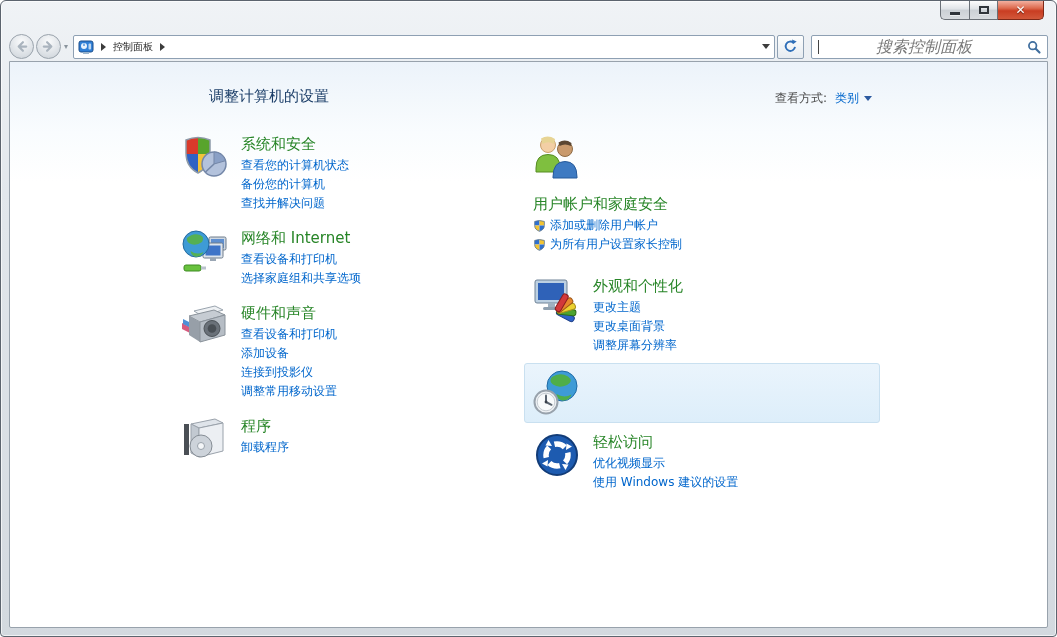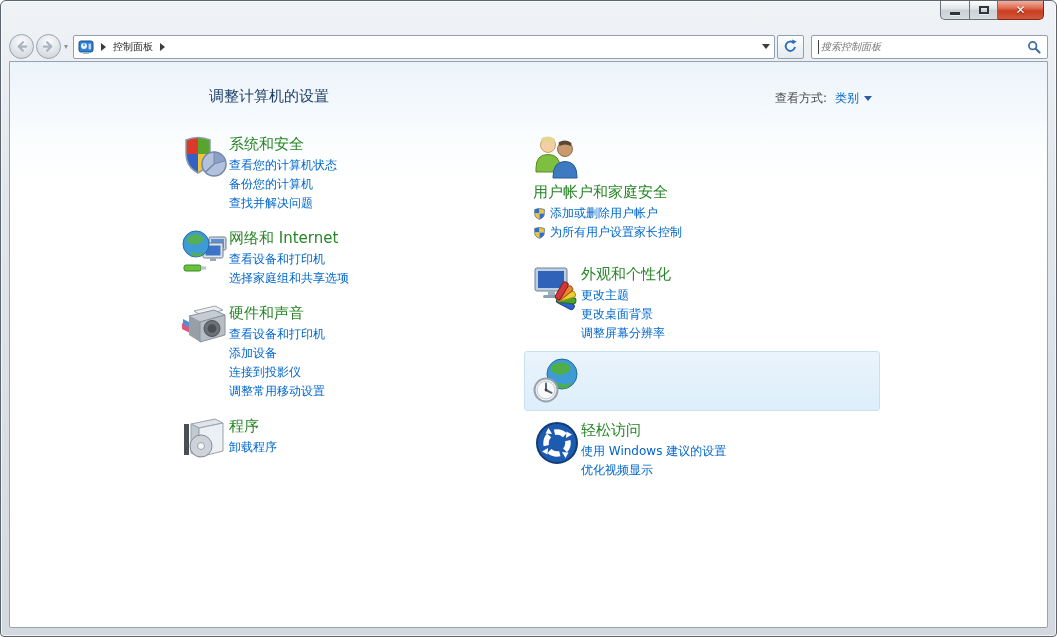--- a/index.html
+++ b/index.html
@@ -48,40 +48,41 @@
   .refresh-btn {
     width:27px; height:24px; margin-left:2px; background:linear-gradient(#fdfefe,#e6ebf0);
     border:1px solid #8ea0b3; border-radius:2px; display:flex; align-items:center; justify-content:center; flex:none;
   }
   .search-box {
     width:237px; height:24px; margin-left:7px; background:#fff; border:1px solid #8ea0b3; border-radius:2px;
     display:flex; align-items:center; padding:0 6px; flex:none;
   }
   .search-caret { width:1px; height:14px; background:#444; margin-right:2px; flex:none; }
   .search-box input {
-    border:none; outline:none; flex:1; font-size:10px; min-width:0;
+    border:none; outline:none; flex:1; font-size:16px; min-width:0;
     font-family:"DejaVu Sans","Liberation Sans",sans-serif;
+    text-align:center;
   }
   .search-box input::placeholder { font-style:italic; color:#777; opacity:1; }
   
   .content {
     position:absolute; top:60px; left:8px; right:8px; bottom:8px;
     background:linear-gradient(180deg,#ecf3fa 0%,#f9fcfe 70px,#ffffff 120px);
     border:1px solid #98a2ac; border-radius:0 0 2px 2px; overflow:hidden;
   }
   .page-heading { position:absolute; left:161px; top:25px; font-size:15px; color:var(--heading,#1d3f69);margin-left:38px; }
   .view-by { position:absolute; right:175px; top:28px; display:flex; align-items:center; font-size:12px; }
   .view-by-label { color:#4a4a4a; margin-right:8px; }
   .view-by-value { color:var(--link,#0066cc); cursor:pointer; }
   .view-by-arrow { width:0; height:0; border-top:5px solid #2c5aa0; border-left:4px solid transparent; border-right:4px solid transparent; margin-left:5px; }
   .col { position:absolute; top:65px; }
   #col-left  { left:162px; width:352px; }
   #col-right { left:514px; width:356px; }
   .category {
-    display:flex; padding:5px 8px; border:1px solid transparent;
+    display:flex; gap:12px; padding:5px 8px; border:1px solid transparent;
     border-radius:3px; margin-bottom:2px;
   }
   #col-right .category:nth-child(1) { margin-bottom:9px;flex-direction:column; }
   .category.highlighted {
     background:linear-gradient(180deg,#eaf4fc,#ddeefa);
     border-color:var(--hl-border,#c9e0f0);
   }
   .cat-icon { width:48px; height:48px; flex:none; cursor:pointer; }
   .cat-text { padding-top:1px; min-width:0; }
   .cat-title {
@@ -332,21 +333,21 @@
         <div class="category">
           <div class="cat-icon"><svg width="48" height="48" viewBox="0 0 48 48">
               <circle cx="24" cy="24" r="20" fill="#1d5bb0" stroke="#123c78" stroke-width="2"></circle>
               <circle cx="24" cy="24" r="11" fill="none" stroke="#ffffff" stroke-width="5.5" stroke-dasharray="11.2 6.1" stroke-dashoffset="3"></circle>
               <polygon points="33.5,12.5 39,15.5 33,19" fill="#fff"></polygon>
               <polygon points="35.5,33.5 32.5,39 29,33" fill="#fff"></polygon>
               <polygon points="14.5,35.5 9,32.5 15,29" fill="#fff"></polygon>
               <polygon points="12.5,14.5 15.5,9 19,15" fill="#fff"></polygon>
             </svg></div>
           <div class="cat-text"><a class="cat-title">轻松访问</a><div class="task-link">
+              <span>优化视频显示</span>
+            </div><div class="task-link">
               <span>使用 Windows 建议的设置</span>
-            </div><div class="task-link">
-              <span>优化视频显示</span>
             </div></div>
         </div>
       </div>
   </div>
 
 </div>
 
 </body></html>

